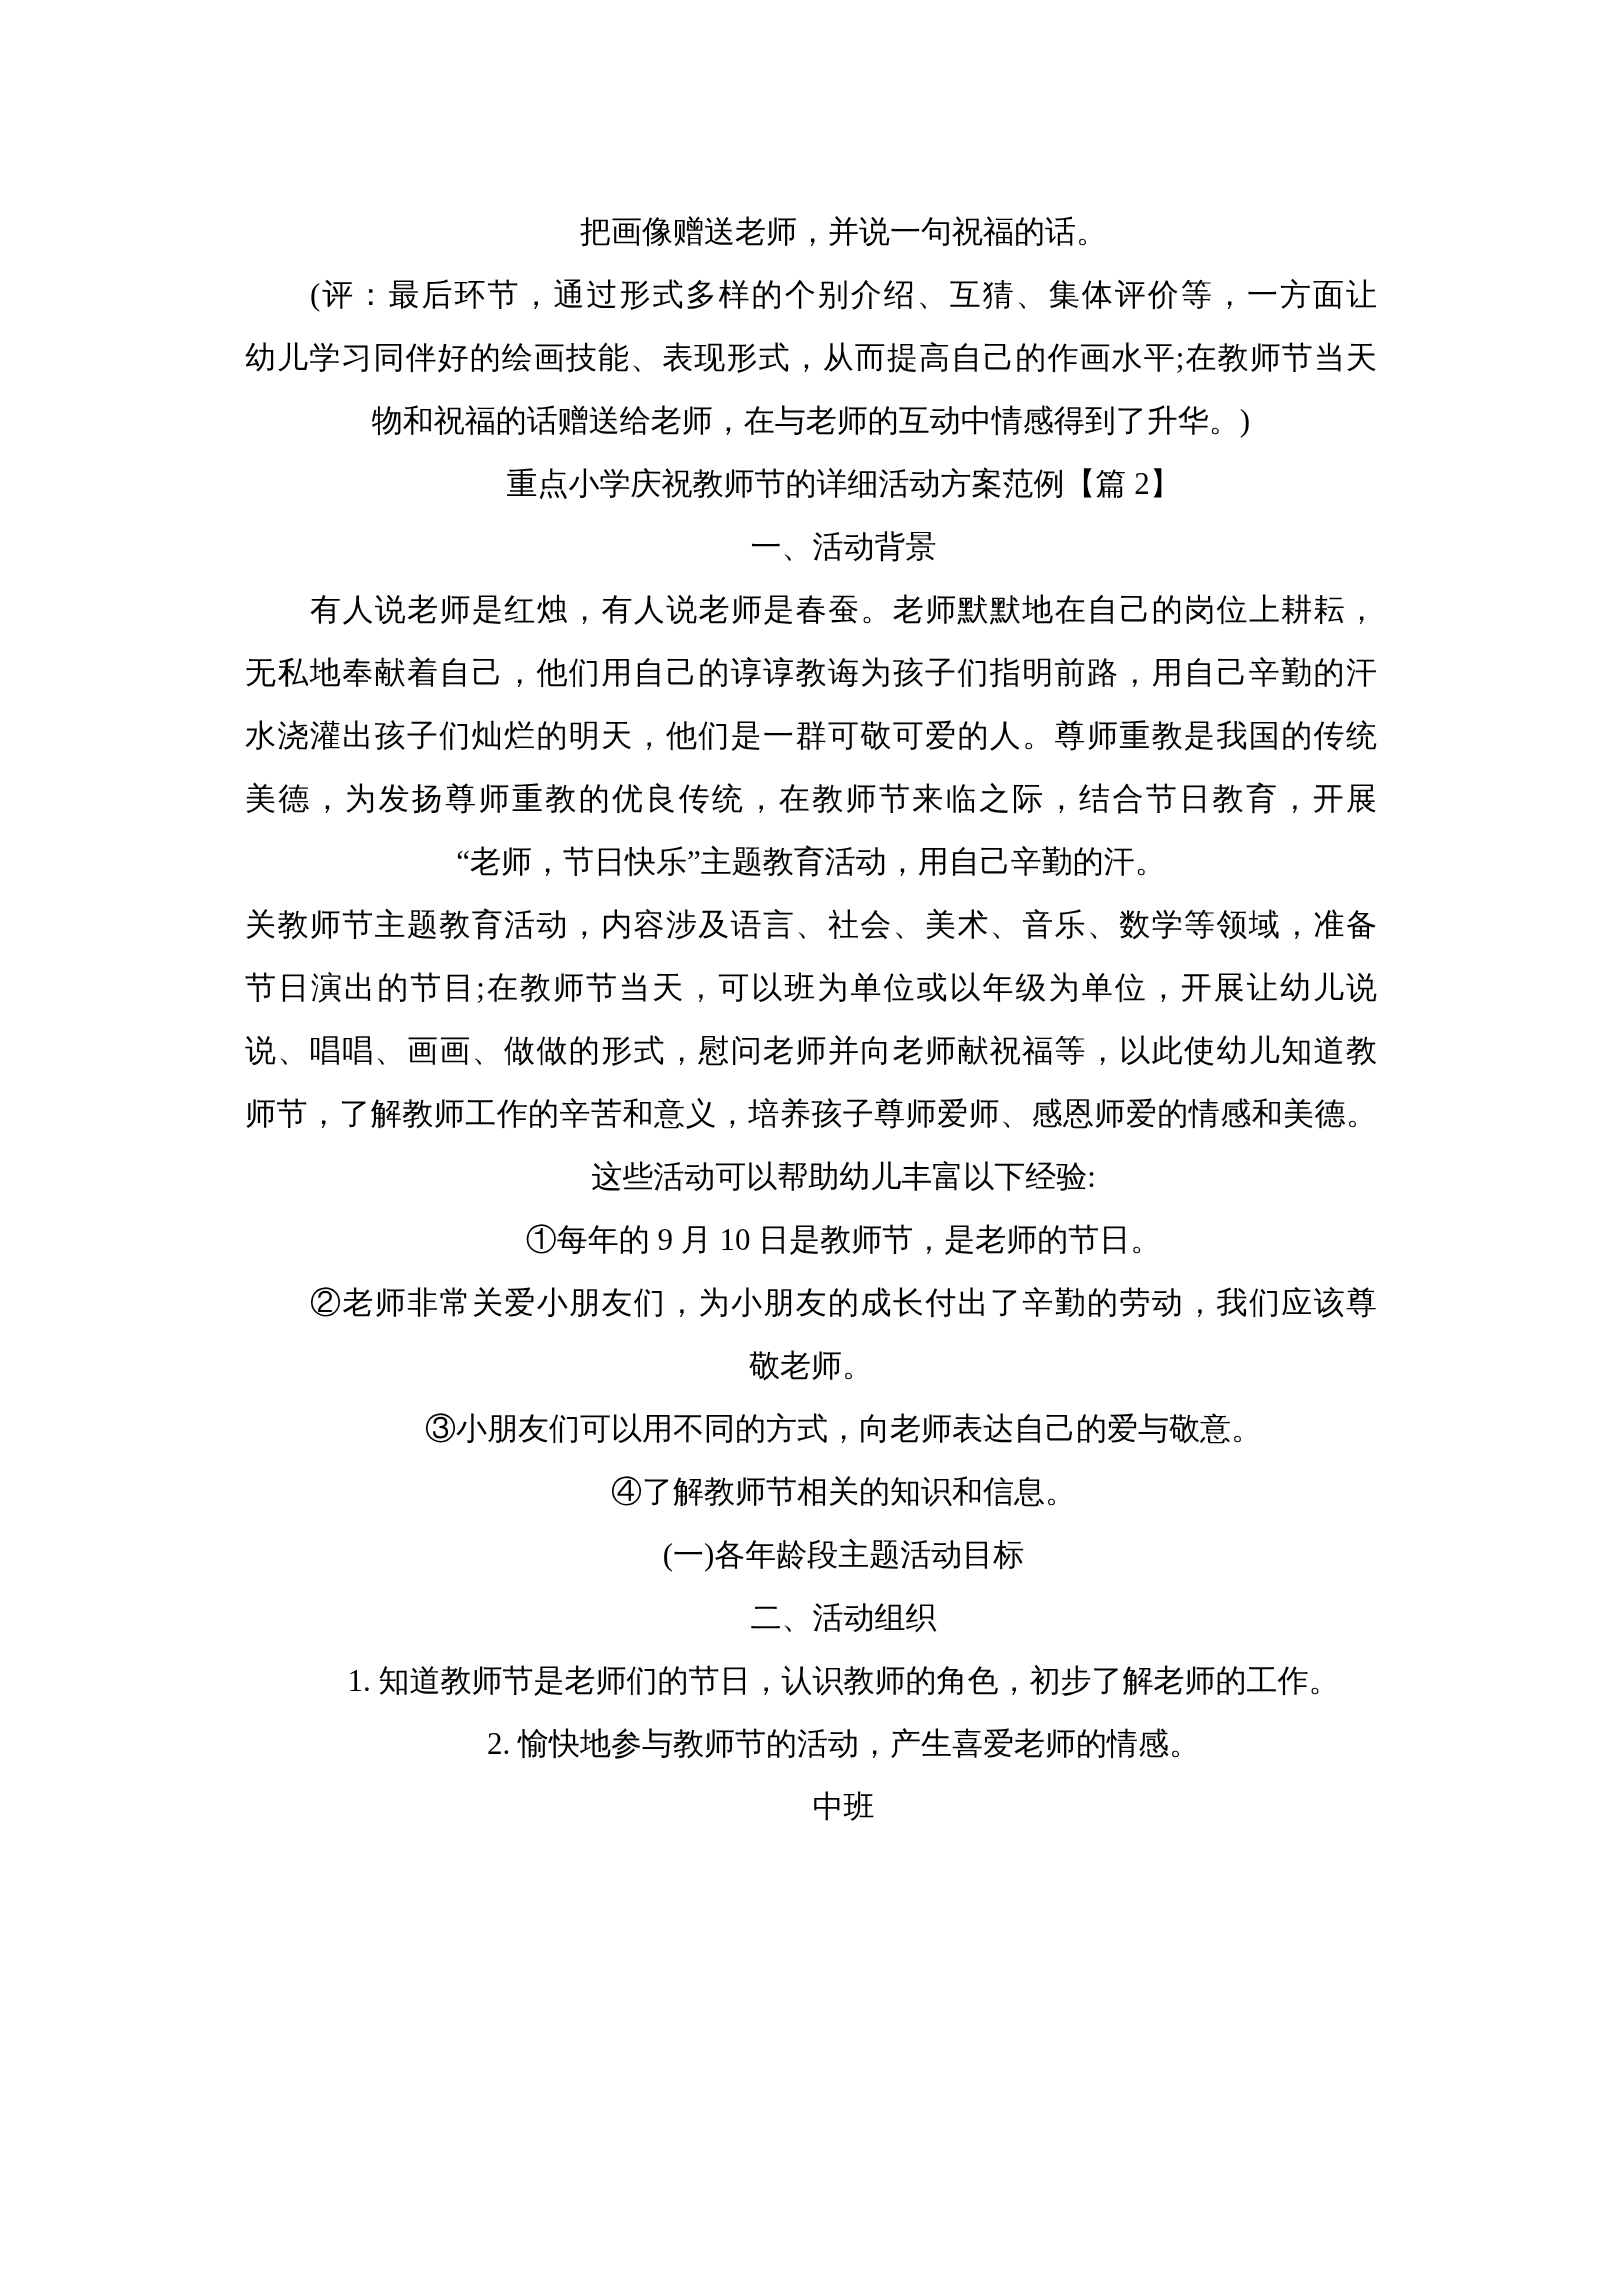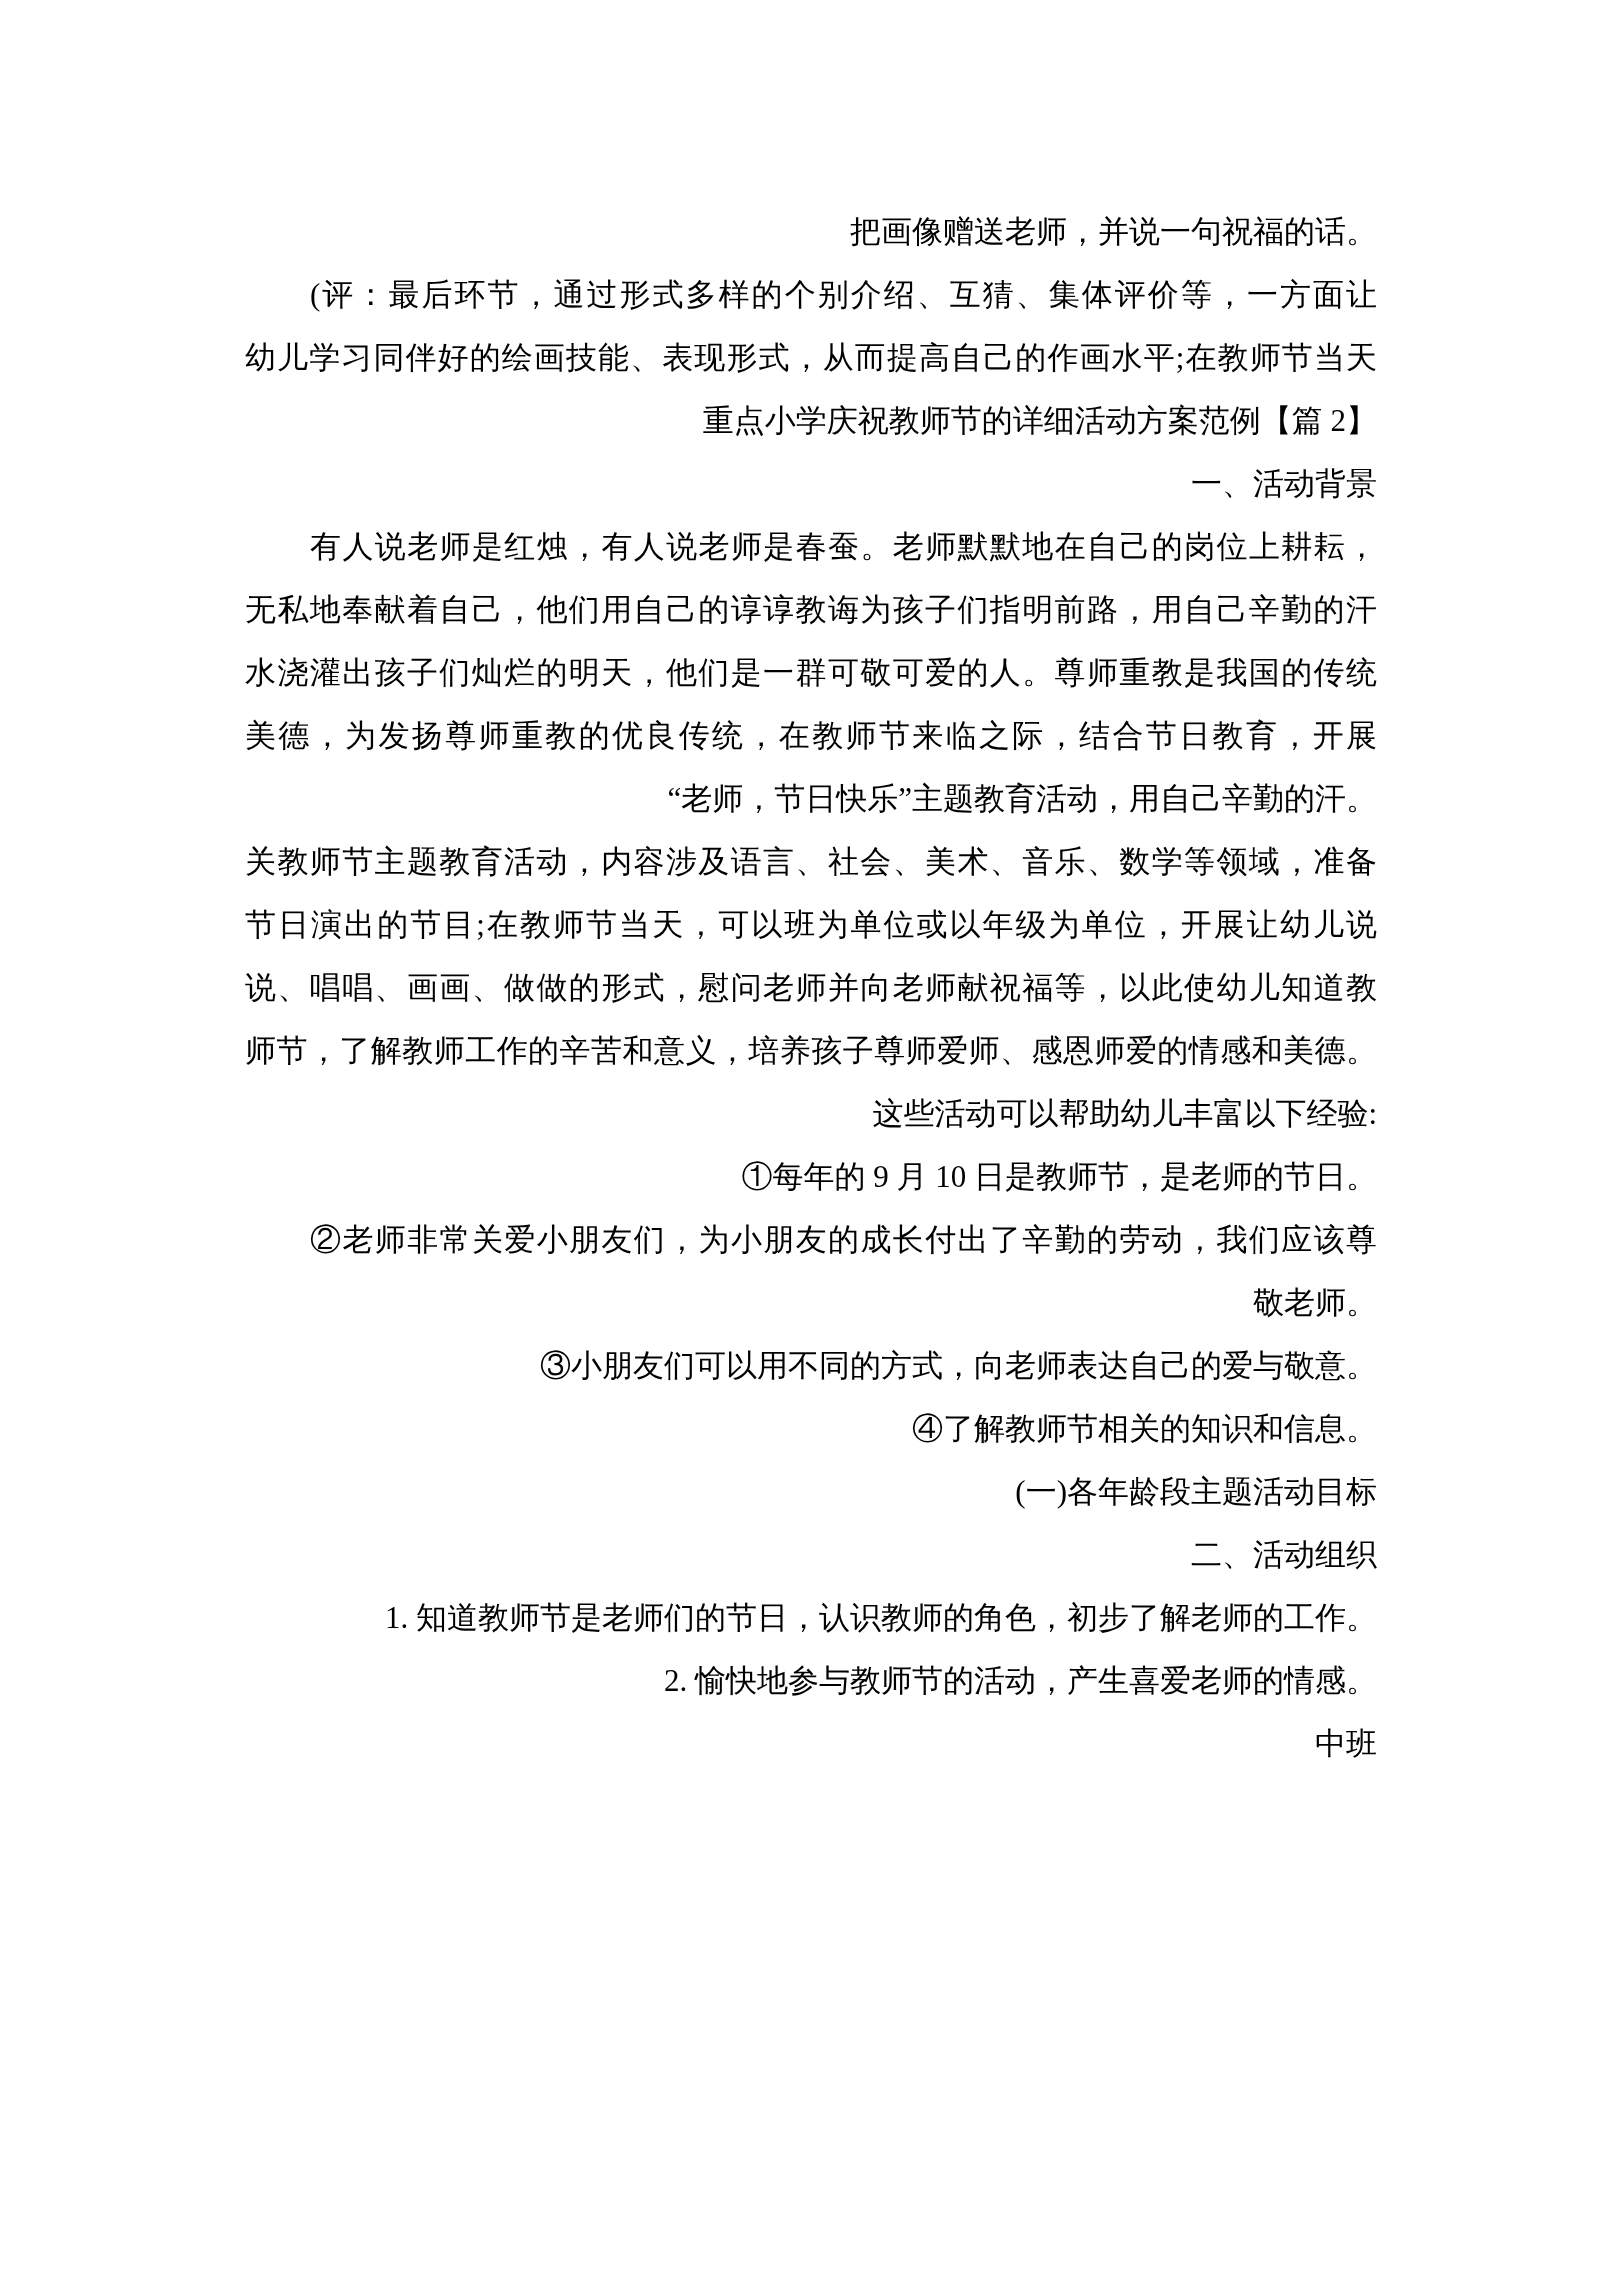--- a/index.html
+++ b/index.html
@@ -20,38 +20,39 @@
     left: 245px;
     top: 200px;
     width: 1132px;
   }
   .line {
     font-size: 31px;
     line-height: 63px;
     height: 63px;
     color: #000000;
     letter-spacing: 0;
-    text-align: right;
+    text-align: center;
   }
   .line.indent {
     text-indent: 65px;
   }
   .line.justify {
     text-align: justify;
     text-align-last: justify;
   }
 </style>
 </head>
 <body>
 
 <div class="page" style="background: rgb(255, 255, 255); color: rgb(0, 0, 0);">
   <div class="text-block" id="text-block">
       <div class="line indent">把画像赠送老师，并说一句祝福的话。</div>
       <div class="line indent justify">(评：最后环节，通过形式多样的个别介绍、互猜、集体评价等，一方面让</div>
       <div class="line justify">幼儿学习同伴好的绘画技能、表现形式，从而提高自己的作画水平;在教师节当天</div>
+      <div class="line">物和祝福的话赠送给老师，在与老师的互动中情感得到了升华。)</div>
       <div class="line indent">重点小学庆祝教师节的详细活动方案范例【篇 2】</div>
       <div class="line indent">一、活动背景</div>
       <div class="line indent justify">有人说老师是红烛，有人说老师是春蚕。老师默默地在自己的岗位上耕耘，</div>
       <div class="line justify">无私地奉献着自己，他们用自己的谆谆教诲为孩子们指明前路，用自己辛勤的汗</div>
       <div class="line justify">水浇灌出孩子们灿烂的明天，他们是一群可敬可爱的人。尊师重教是我国的传统</div>
       <div class="line justify">美德，为发扬尊师重教的优良传统，在教师节来临之际，结合节日教育，开展</div>
       <div class="line">“老师，节日快乐”主题教育活动，用自己辛勤的汗。</div>
       <div class="line justify">关教师节主题教育活动，内容涉及语言、社会、美术、音乐、数学等领域，准备</div>
       <div class="line justify">节日演出的节目;在教师节当天，可以班为单位或以年级为单位，开展让幼儿说</div>
       <div class="line justify">说、唱唱、画画、做做的形式，慰问老师并向老师献祝福等，以此使幼儿知道教</div>

